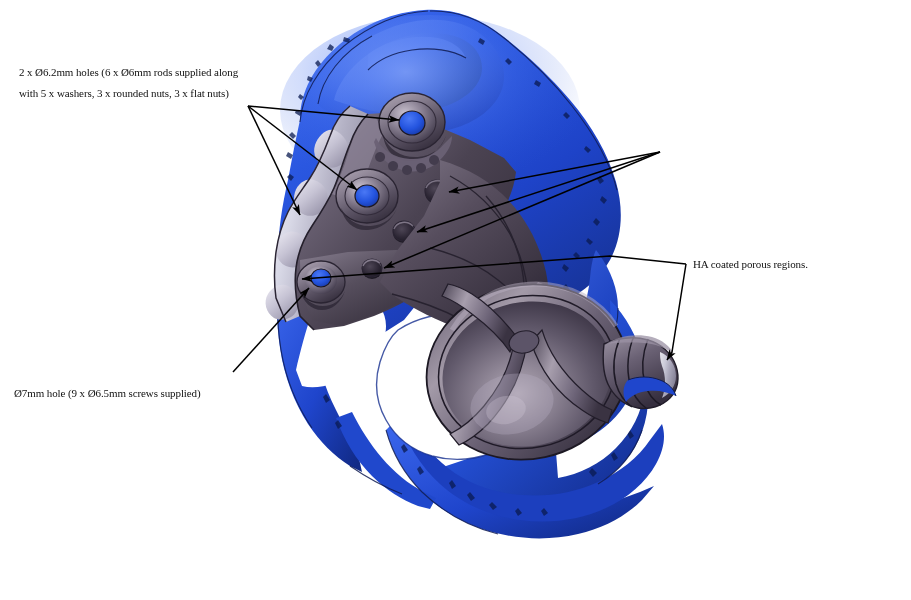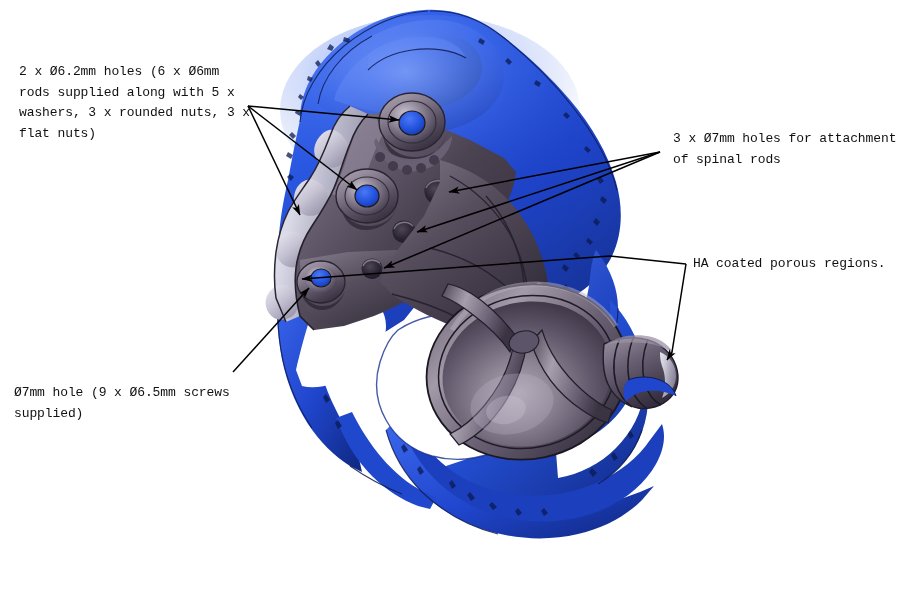--- a/index.html
+++ b/index.html
@@ -8,22 +8,22 @@
     font-family:"Liberation Sans", sans-serif;
     color:#000;
     overflow:hidden;
     position:relative;
   }
   #figure{
     position:absolute;left:0;top:0;width:911px;height:600px;
   }
   .anno{
     position:absolute;
-    font-family:Liberation Mono, monospace;
-    font-size:13px;
+    font-family:Liberation Serif, serif;
+    font-size:11px;
     line-height:20.5px;
     color:#111;
     white-space:pre-line;
     letter-spacing:-0.1px;
   }
   #anno-holes62{ left:19px; top:62px; width:232px; }
   #anno-holes7 { left:673px; top:129px; width:230px; }
   #anno-ha    { left:693px; top:254px; width:220px; }
   #anno-screw { left:14px;  top:383px; width:225px; }
 </style>
@@ -567,19 +567,18 @@
 
     <g>
       <path d="M233,372 L309,288" marker-end="url(#arrowHead)"></path>
     </g>
   </g>
 </svg>
 
 
 <div class="anno" id="anno-holes62">2 x Ø6.2mm holes (6 x Ø6mm rods supplied along with 5 x washers, 3 x rounded nuts, 3 x flat nuts)</div>
 
-<div class="anno" id="anno-holes7">3 x Ø7mm holes for attachment of spinal rods</div>
 
 <div class="anno" id="anno-ha">HA coated porous regions.</div>
 
 <div class="anno" id="anno-screw">Ø7mm hole (9 x Ø6.5mm screws supplied)</div>
 
 </div>
 
 </body></html>

